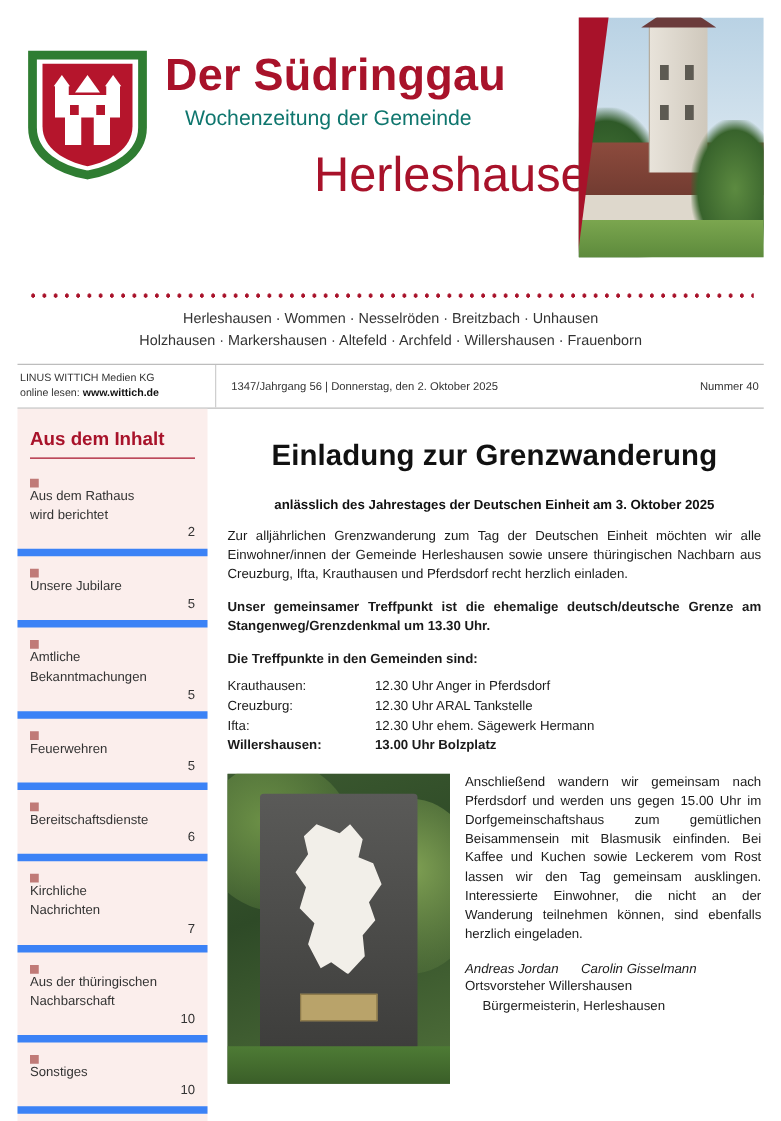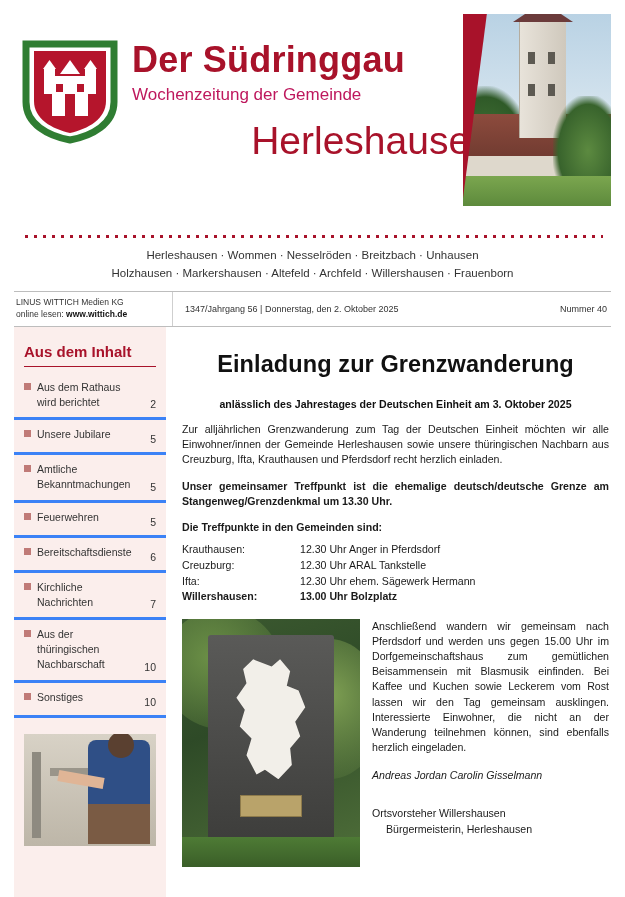--- a/index.html
+++ b/index.html
@@ -49,22 +49,22 @@
   .title-main {
     font-size: 36px;
     font-weight: bold;
     color: #a8122a;
     letter-spacing: 0.2px;
     line-height: 1;
     margin: 0 0 7px 0;
   }
   .title-sub {
     font-size: 17px;
-    color: #be185d;
-    margin: 0 0 4px 0;
+    color: #0f766e;
+    margin: 0 0 4px 16px;
     font-weight: normal;
   }
   .title-town {
     font-size: 39px;
     font-weight: normal;
     color: #a8122a;
     line-height: 1.05;
     margin: 16px;
     text-align: center;
   }
@@ -209,22 +209,23 @@
     height: 1px;
     background: #a8122a;
     margin: 0 10px 6px 10px;
   }
   .toc-item {
     display: flex;
     align-items: flex-start;
     padding: 7px 10px 7px 10px;
     font-size: 10.5px;
     color: #333;
-    border-bottom: 3px solid #3b82f6;
+    border-bottom: 6px solid #3b82f6;
     min-height: 18px;
+    flex-direction: column;
   }
   .toc-bullet {
     width: 7px; height: 7px;
     background: #c07a77;
     margin: 3px 6px 0 0;
     flex: 0 0 auto;
   }
   .toc-text {
     flex: 1 1 auto;
     line-height: 1.45;
@@ -340,24 +341,24 @@
   }
   .host-line {
     font-weight: bold;
     line-height: 1.4;
     margin: 0 0 11px 0;
     text-align: justify;
   }
   .right-col .para { margin-bottom: 12px; }
   .signatures {
     display: flex;
-    gap: 3px;
+    gap: 18px;
     font-style: italic;
     font-size: 10.6px;
-    margin: 14px 0 25px 0;
+    margin: 14px 0 1px 0;
   }
   .roles {
     font-size: 10.6px;
     line-height: 1.5;
   }
   .roles .indent { padding-left: 14px; }
 </style>
 </head>
 <body>
 

